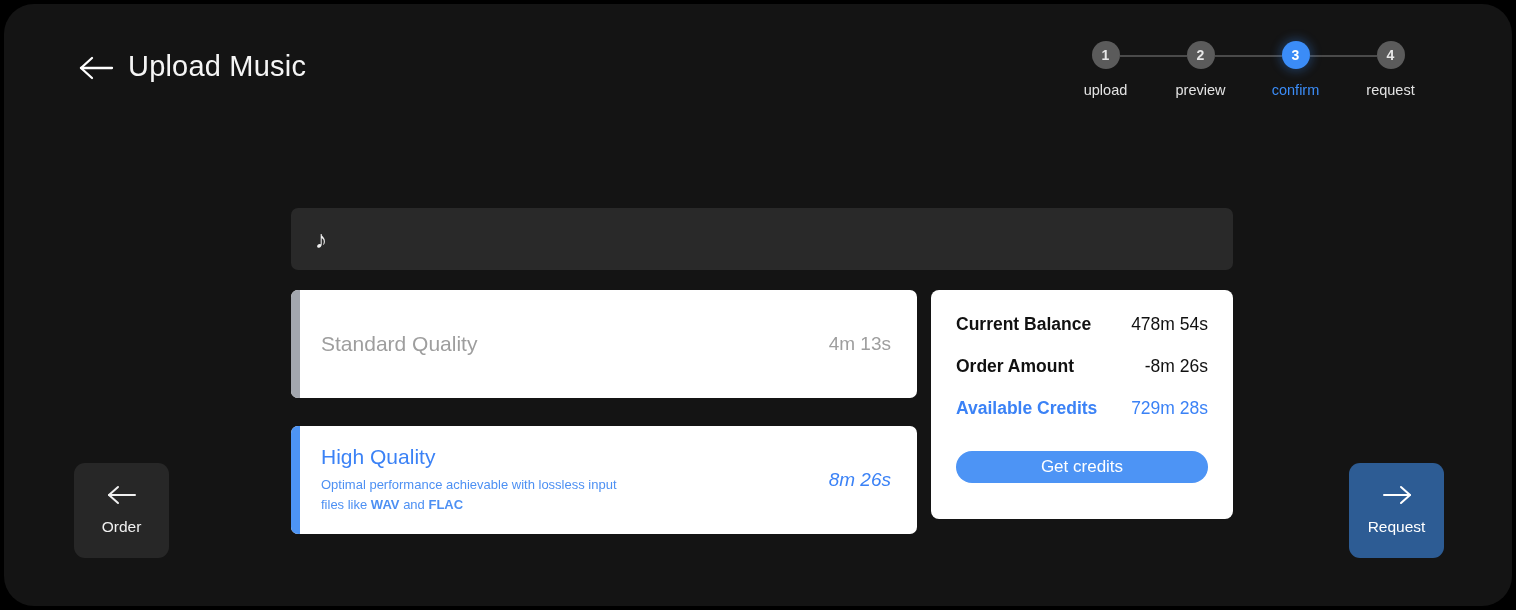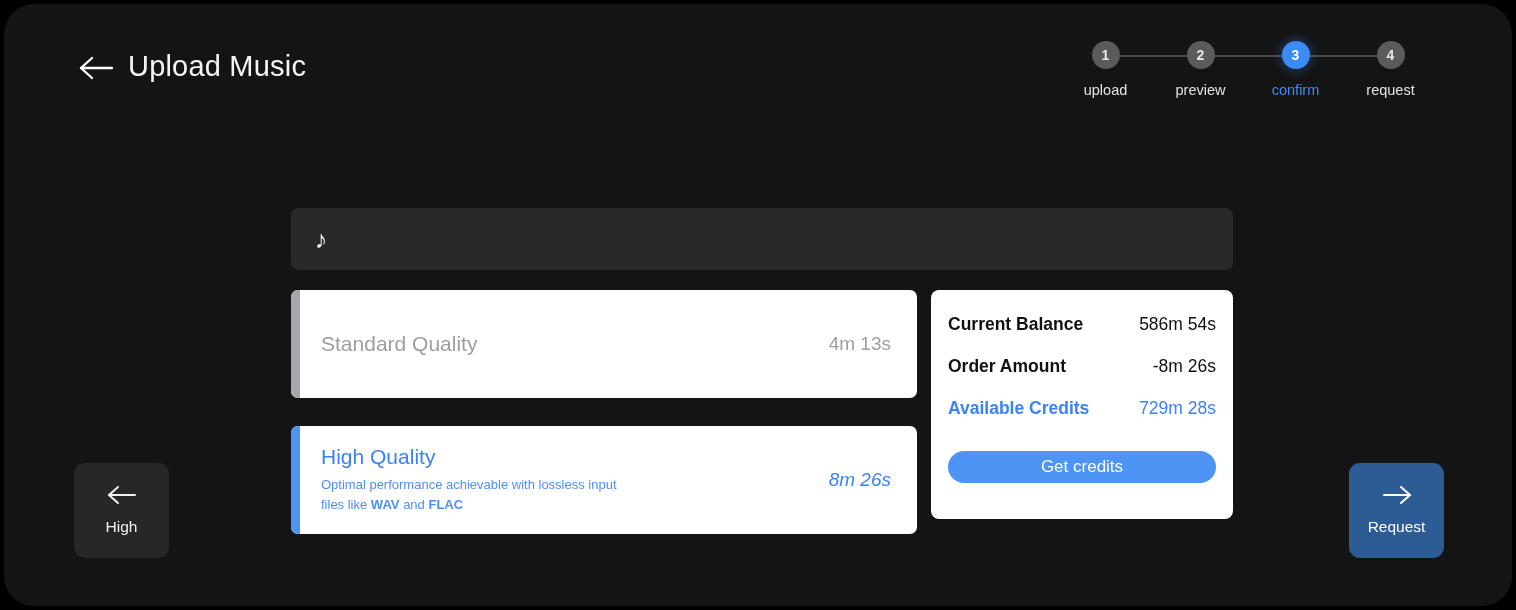--- a/index.html
+++ b/index.html
@@ -207,21 +207,21 @@
 
   
   #balance-panel {
     position: absolute;
     left: 927px;
     top: 286px;
     width: 302px;
     height: 229px;
     background: #ffffff;
     border-radius: 8px;
-    padding: 24px 17px;
+    padding: 24px 25px;
   }
   .balance-row {
     display: flex;
     justify-content: space-between;
     align-items: baseline;
     margin-bottom: 21px;
   }
   .balance-label { font-size: 17.5px; font-weight: 700; color: #111111; }
   .balance-value { font-size: 17.5px; font-weight: 400; color: #111111; }
   .balance-row.credits .balance-label,
@@ -334,41 +334,41 @@
         </div>
         <div id="high-duration">8m 26s</div>
       </div>
     </div>
 
   </div>
 
   <div id="balance-panel">
     <div class="balance-row">
       <span class="balance-label">Current Balance</span>
-      <span class="balance-value">586m 54s</span>
+      <span class="balance-value">478m 54s</span>
     </div>
     <div class="balance-row">
       <span class="balance-label">Order Amount</span>
       <span class="balance-value">-8m 26s</span>
     </div>
     <div class="balance-row credits">
       <span class="balance-label">Available Credits</span>
       <span class="balance-value">729m 28s</span>
     </div>
     <button id="get-credits-button">Get credits</button>
   </div>
 
   <button class="nav-button" id="back-button">
     <span class="nav-icon">
       <svg width="32" height="20" viewBox="0 0 32 20" fill="none" stroke="currentColor" stroke-width="2" stroke-linecap="round" stroke-linejoin="round">
         <line x1="3" y1="10" x2="29" y2="10"></line>
         <polyline points="12,2 3,10 12,18"></polyline>
       </svg>
     </span>
-    <span class="nav-label">High</span>
+    <span class="nav-label">Order</span>
   </button>
 
   <button class="nav-button" id="request-button">
     <span class="nav-icon">
       <svg width="32" height="20" viewBox="0 0 32 20" fill="none" stroke="currentColor" stroke-width="2" stroke-linecap="round" stroke-linejoin="round">
         <line x1="3" y1="10" x2="29" y2="10"></line>
         <polyline points="20,2 29,10 20,18"></polyline>
       </svg>
     </span>
     <span class="nav-label">Request</span>

